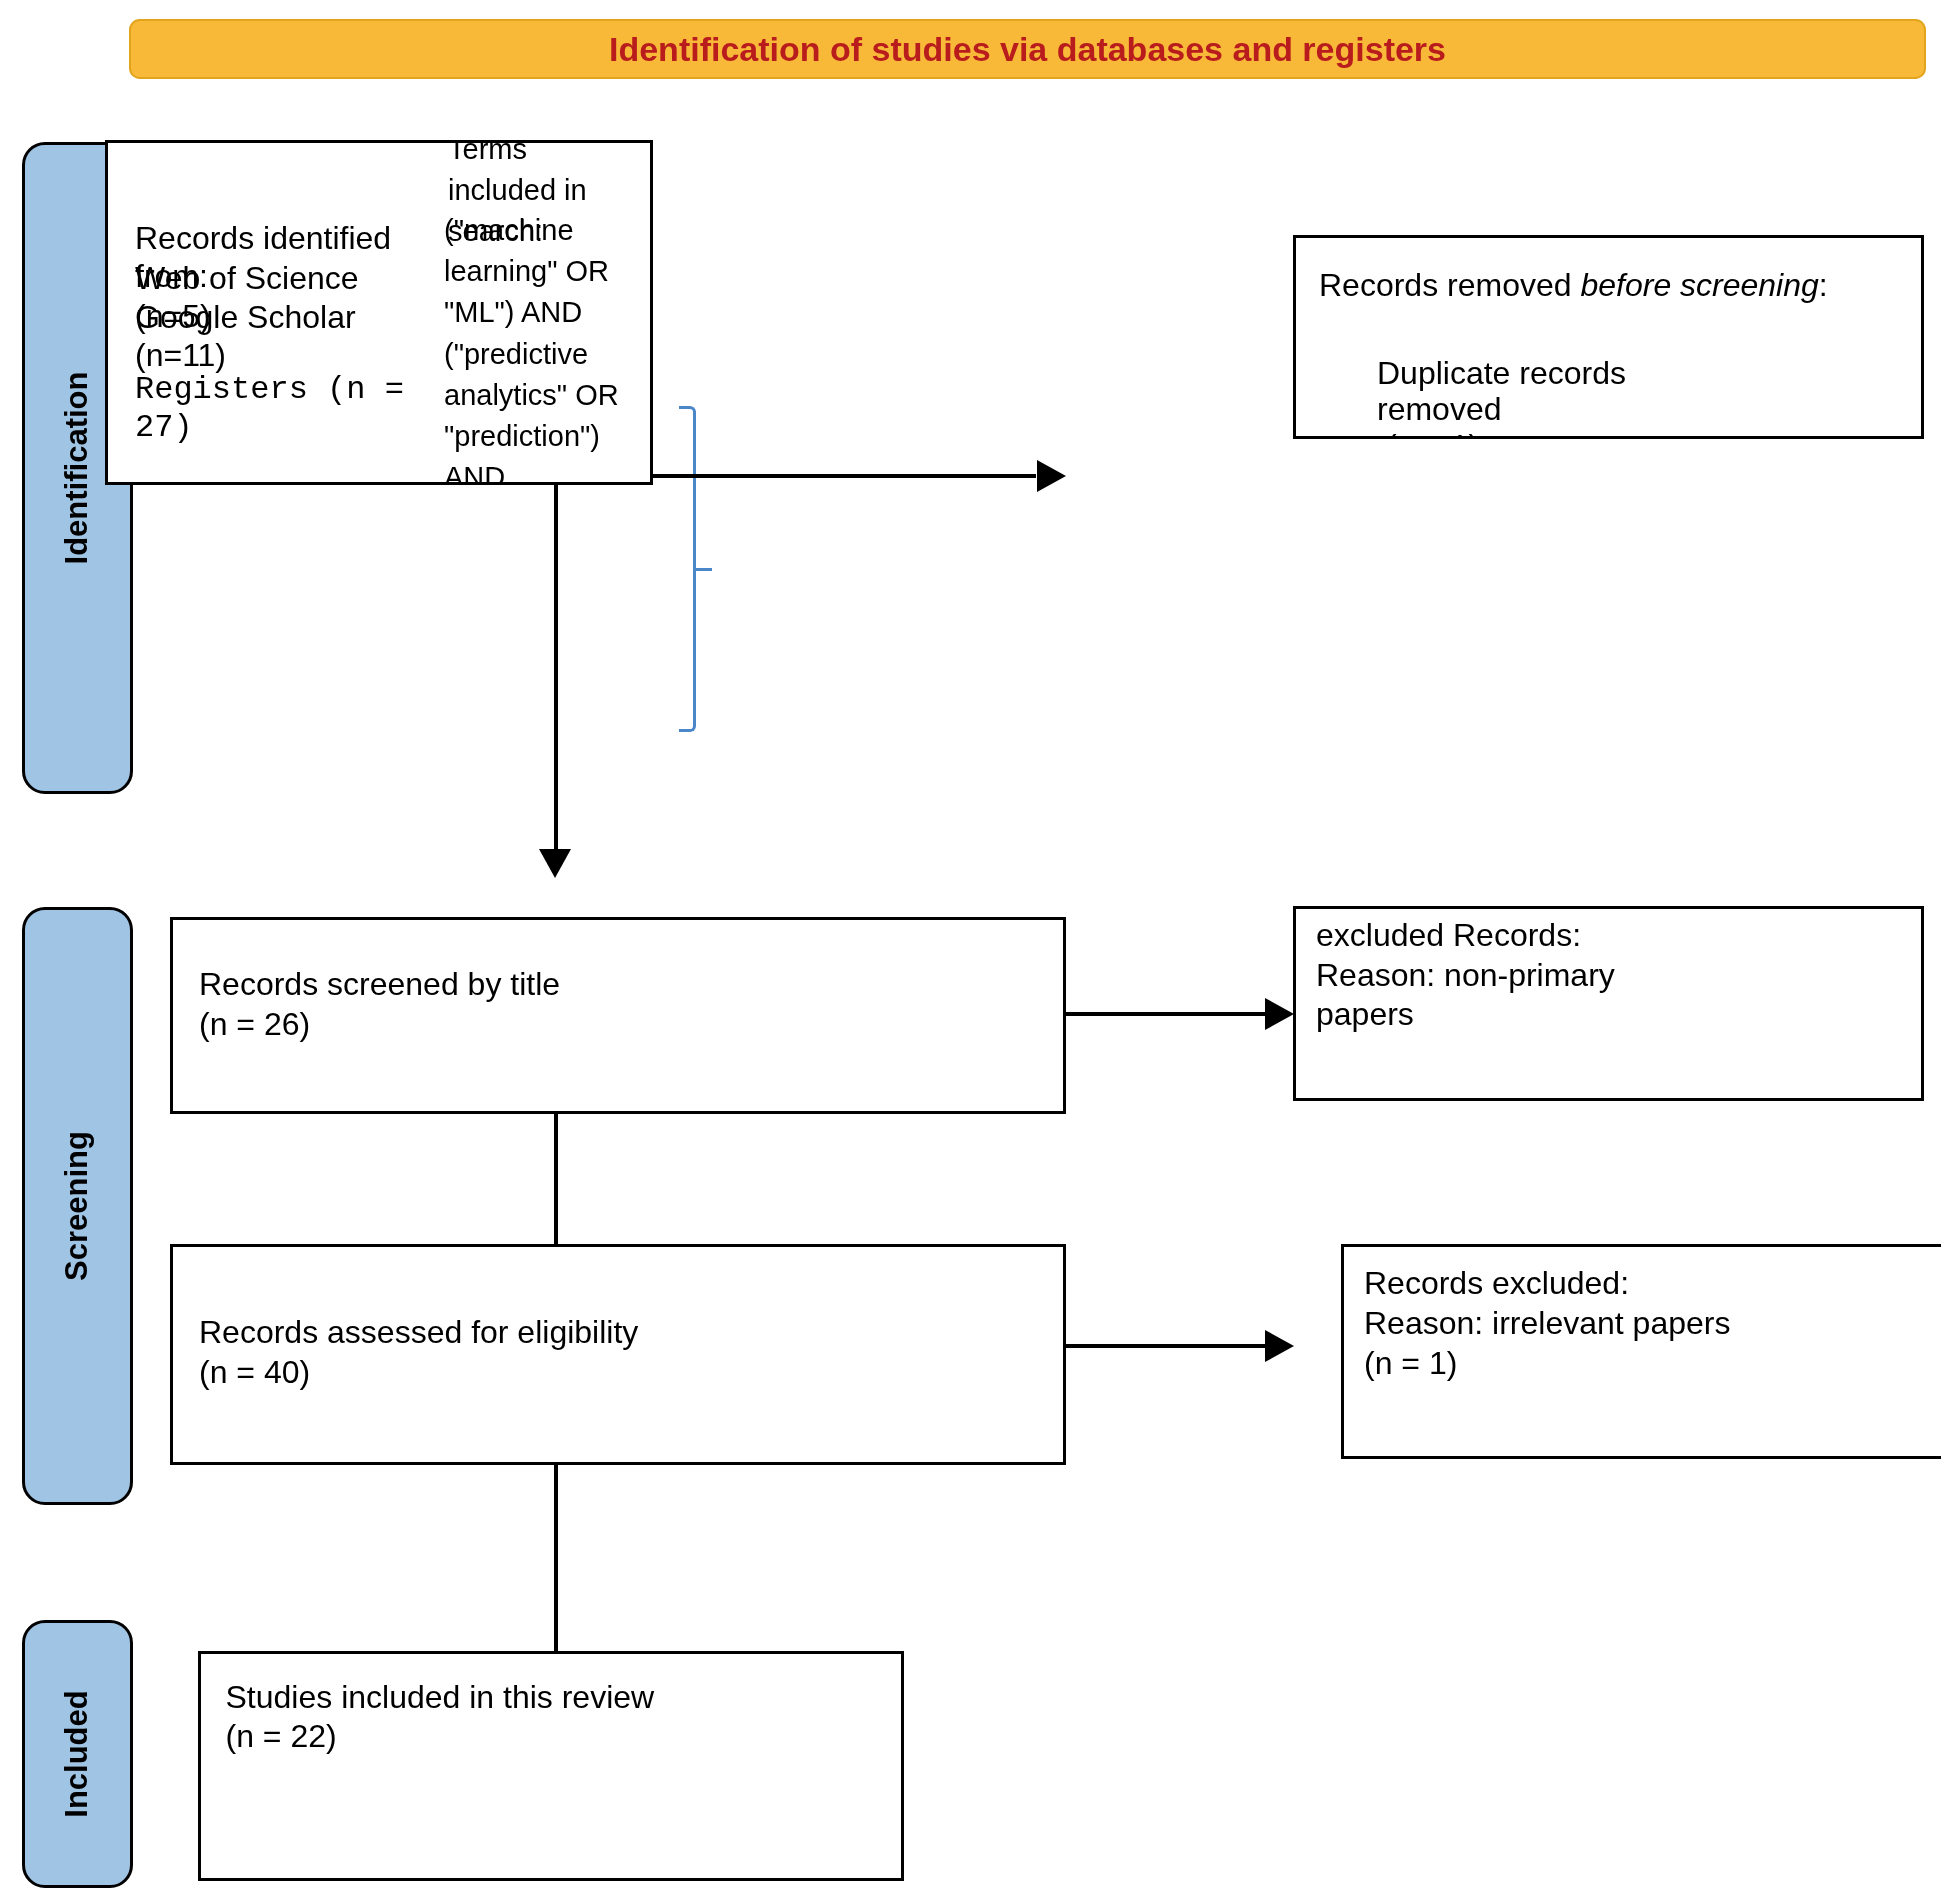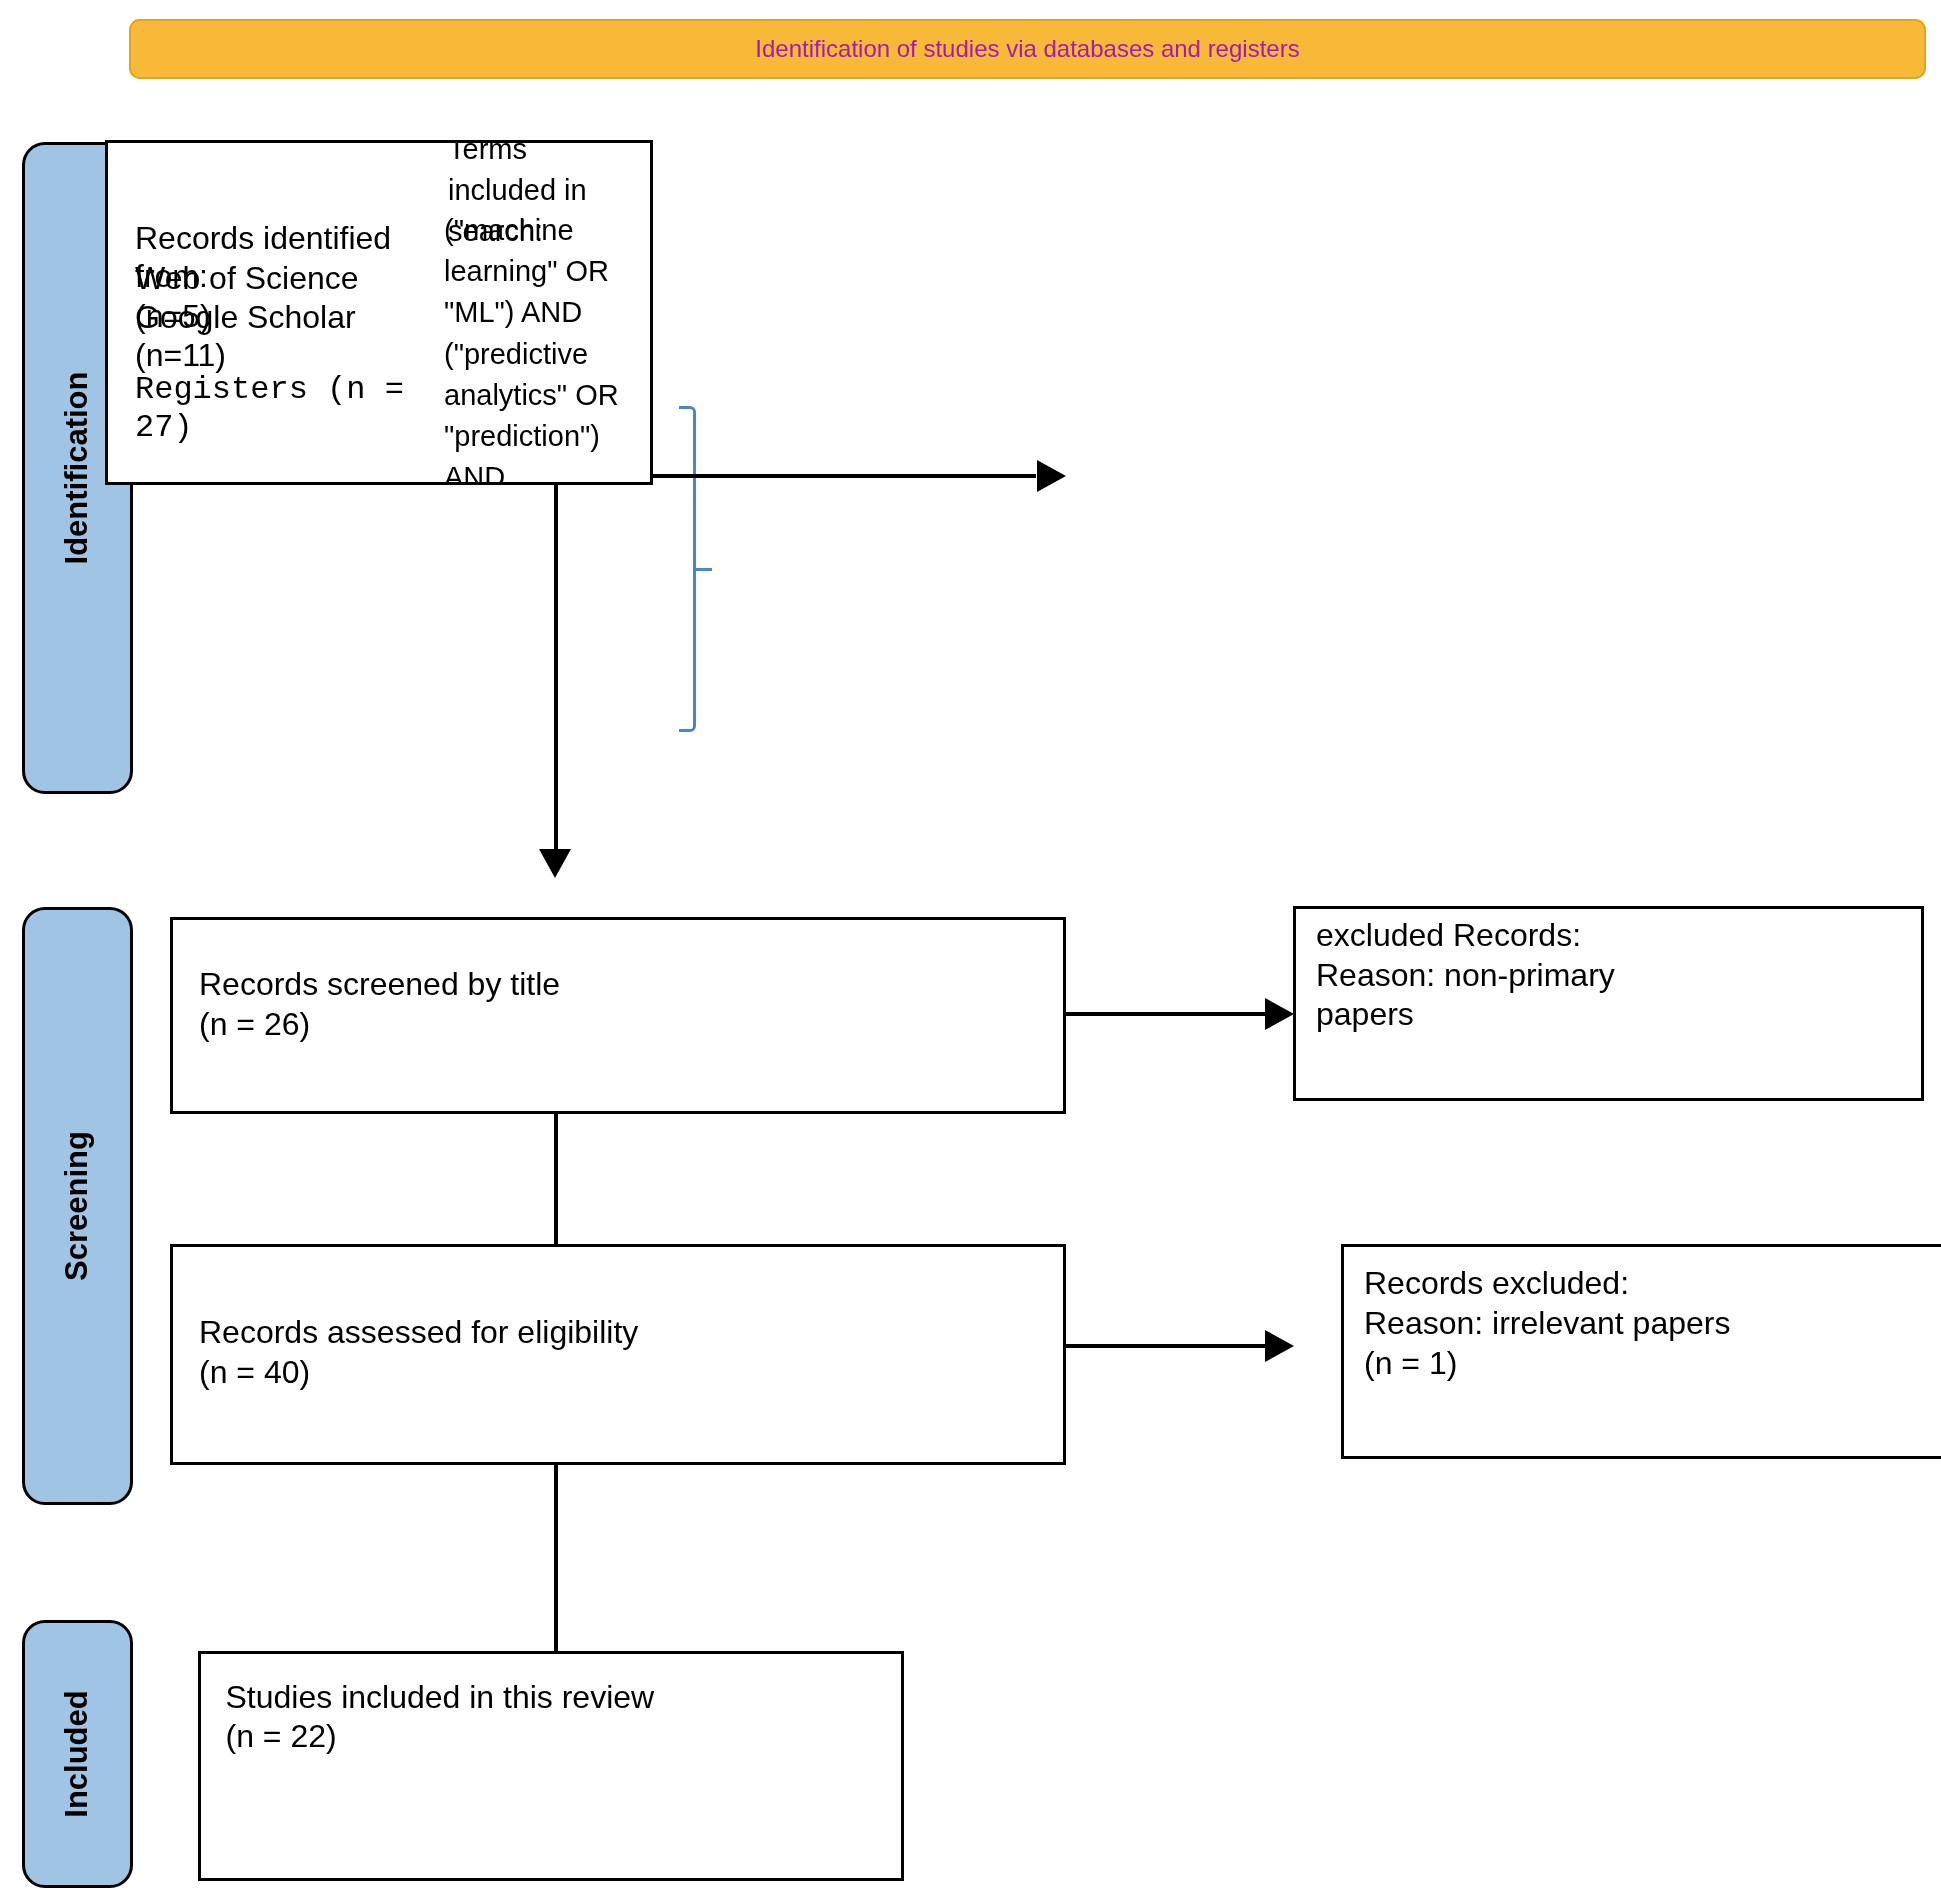--- a/index.html
+++ b/index.html
@@ -28,23 +28,23 @@
     height: 60px;
     background: #f9b938;
     border: 2.3px solid #e2a41c;
     border-radius: 10.7px;
     box-sizing: border-box;
     display: flex;
     align-items: center;
     justify-content: center;
   }
   .header-banner-title {
-    font-size: 24px;
-    font-weight: normal;
-    color: #a21caf;
+    font-size: 34px;
+    font-weight: bold;
+    color: #b91c1c;
     letter-spacing: 0px;
     white-space: nowrap;
   }
 
   
   .stage-label {
     position: absolute;
     background: #a0c4e4;
     border: 3.8px solid #000000;
     border-radius: 23px;
@@ -163,20 +163,30 @@
 
     <div class="box-text small" style="left:336px; top:67px; width:211px;">("machine learning" OR "ML") AND ("predictive analytics" OR "prediction") AND ("healthcare" OR "medical" OR "sepsis" OR "cardiology")</div>
   </div>
 
   <div class="blue-brace" style="left:679px; top:406px; width:17px; height:326px;"></div>
   <div class="blue-brace-nub" style="left:695px; top:568px;"></div>
 
   <div class="arrow-line-h" style="left:653px; top:474px; width:383px;"></div>
   <div class="arrow-head-right" style="left:1037px; top:460px;"></div>
 
+  <div class="flow-box thin" style="left:1293px; top:235px; width:631px; height:204px;">
+
+    <div class="box-text" style="left:23px; top:29px; width:583px;"><span>Records removed </span><span class="ital">before screening</span><span>:</span></div>
+
+    <div class="box-text" style="left:81px; top:117px; width:537px;">Duplicate records</div>
+
+    <div class="box-text" style="left:81px; top:153px; width:537px;">removed</div>
+
+    <div class="box-text" style="left:81px; top:190px; width:537px;"> (n = 1)</div>
+  </div>
 
   <div class="arrow-line-v" style="left:554px; top:485px; height:364px;"></div>
   <div class="arrow-head-down" style="left:539px; top:849px;"></div>
 
   <div class="flow-box" style="left:170px; top:917px; width:896px; height:197px;">
 
     <div class="box-text" style="left:26px; top:46px; width:843px;">Records screened by title</div>
 
     <div class="box-text" style="left:26px; top:86px; width:843px;">(n = 26)</div>
   </div>

